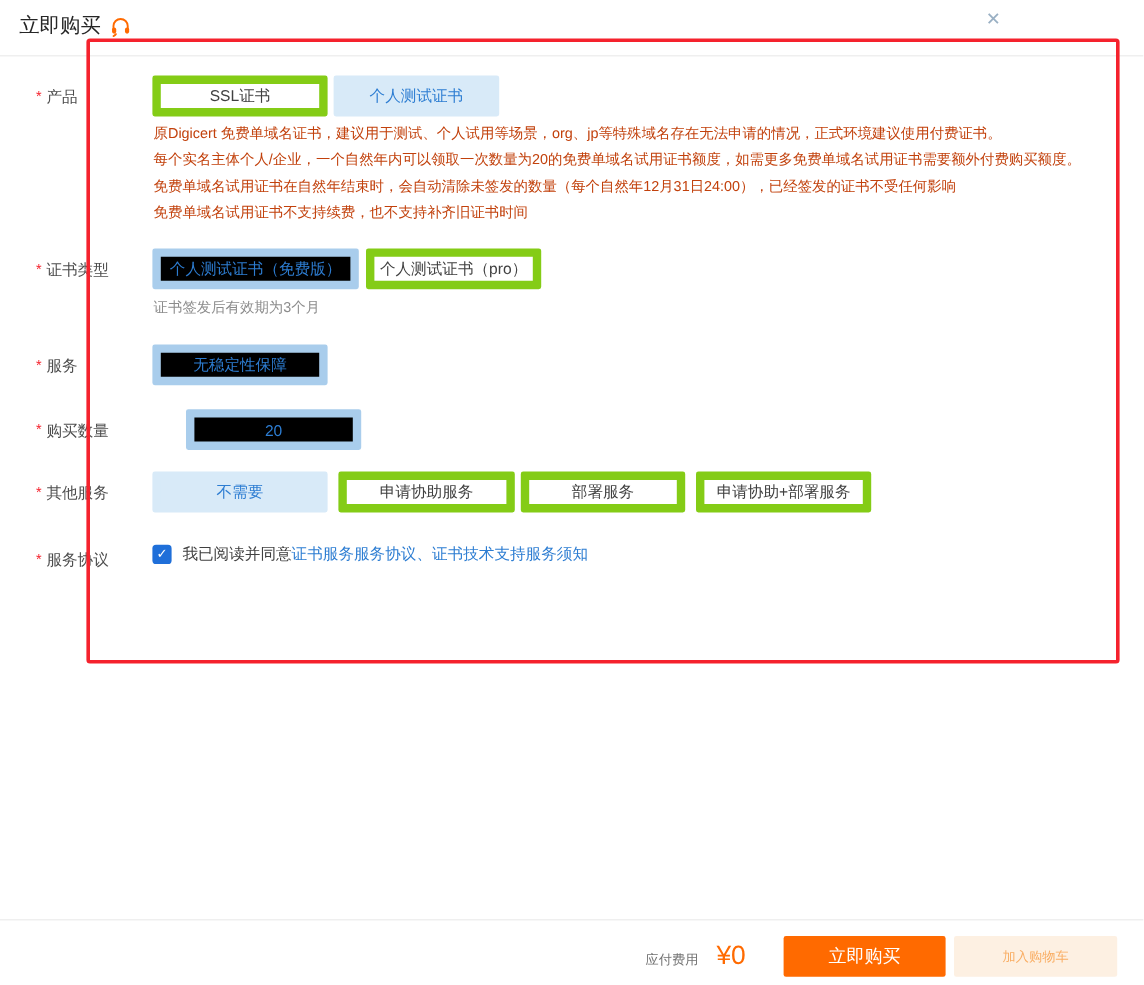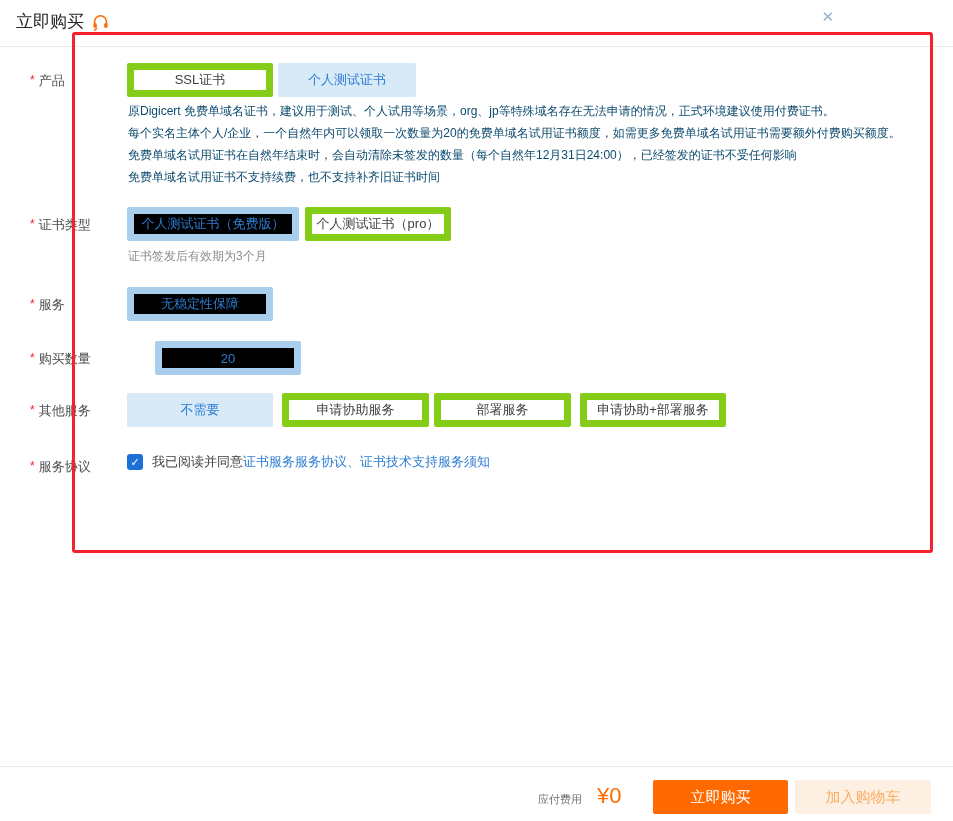--- a/index.html
+++ b/index.html
@@ -19,40 +19,40 @@
     border:3px solid #f5222d; border-radius:3px; pointer-events:none; z-index:50; }
 
   
   .row-label { position:absolute; left:30px; font-size:13px; color:#4d4d4d; }
   .req { color:#f5222d; margin-right:4px; font-size:12px; vertical-align:1px; }
   .btn { position:absolute; height:34px; display:flex; align-items:center; justify-content:center;
     background:#fff; border:7px solid #84cc16; border-radius:2px; font-size:13px; color:#404040;
     cursor:pointer; white-space:nowrap; }
   .btn.sel { background:#d8eaf8; color:#2d7dd2; border-color:#d8eaf8; }
   .btn.sel-b { background:#000000; color:#2d7dd2; border-color:#a9cdec; }
-  .desc { position:absolute; left:128px; top:100px; font-size:12px; color:#0c4a6e; line-height:22px; white-space:nowrap; }
+  .desc { position:absolute; left:128px; top:100px; font-size:12px; color:#c2410c; line-height:22px; white-space:nowrap; }
   .note { position:absolute; left:128px; top:248px; font-size:12px; color:#8c8c8c;text-align:right; }
 
   
   .agree { position:absolute; left:127px; top:453px; display:flex; align-items:center; font-size:13px; }
   .checkbox { width:16px; height:16px; background:#1f6fd9; border-radius:3px; display:flex;
     align-items:center; justify-content:center; cursor:pointer; margin-right:9px; }
   .checkbox span { color:#fff; font-size:11px; line-height:1; font-weight:bold; }
   .agree .txt { color:#404040; }
   .agree a { color:#2d7dd2; text-decoration:none; cursor:pointer; }
 
   
   .ft-line { position:absolute; left:0; top:766px; width:953px; height:1px; background:#ececec; }
   .fee-label { position:absolute; left:538px; top:792px; font-size:11px; color:#737373; }
   .fee-value { position:absolute; left:597px; top:783px; font-size:22px; color:#ff6a00; }
   .buy-btn { position:absolute; left:653px; top:780px; width:135px; height:34px; background:#ff6a00;
     color:#fff; font-size:15px; border:none; border-radius:2px; display:flex; align-items:center;
     justify-content:center; cursor:pointer; }
   .cart-btn { position:absolute; left:795px; top:780px; width:136px; height:34px; background:#fdf0e2;
-    color:#f9ad63; font-size:15px; border:none; border-radius:2px; display:flex; align-items:center;
+    color:#f9ad63; font-size:11px; border:none; border-radius:2px; display:flex; align-items:center;
     justify-content:center; cursor:pointer; }
 </style>
 </head>
 <body>
 
 <div class="stage">
 
   <div class="hdr-title">
     <span>立即购买</span>
     <span class="headset">

